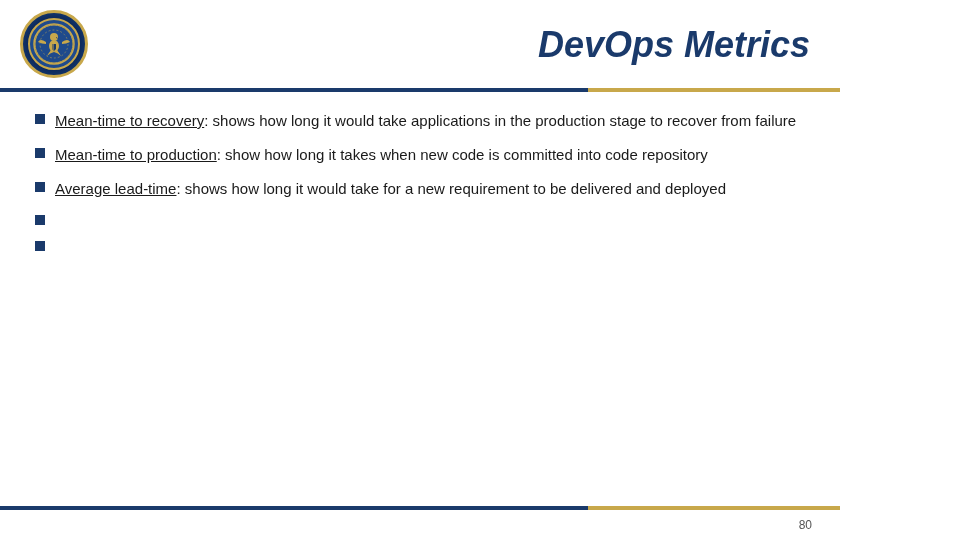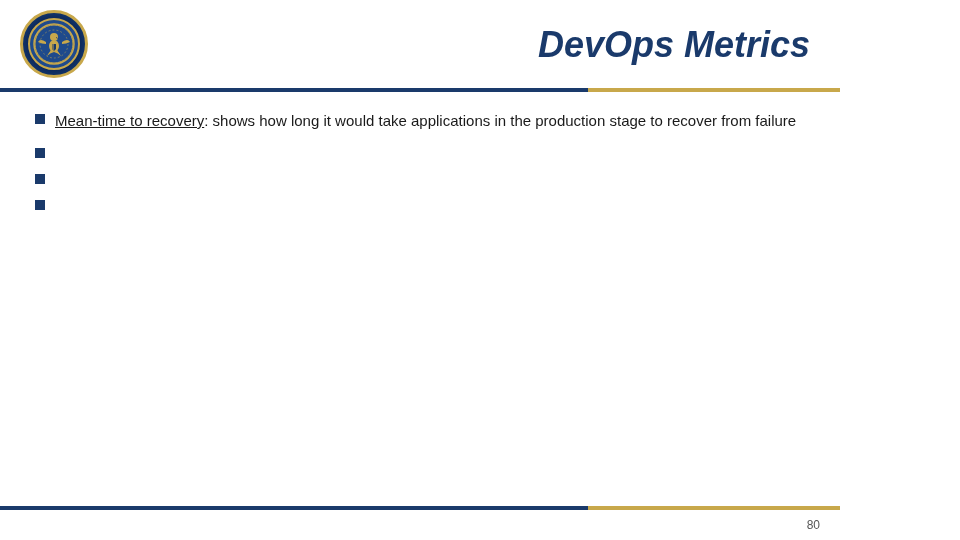--- a/index.html
+++ b/index.html
@@ -135,21 +135,21 @@
 
     .footer-text {
       font-size: 13px;
       letter-spacing: 3px;
       color: #1a3a6b;
       font-style: italic;
     }
 
     .footer-page-num {
       position: absolute;
-      right: 20px;
+      right: 28px;
       font-size: 12px;
       color: #555;
     }
   </style>
 </head>
 <body>
 
 <div class="page-container">
 
   <div class="header">
@@ -198,22 +198,31 @@
 
     <div class="bullet-item">
       <div class="bullet-square"></div>
       <div class="bullet-text">
         <span class="underline-term">Mean-time to recovery</span><span>:</span><span> shows how long it would take applications in the production stage to recover from failure</span>
       </div>
     </div>
 
     <div class="bullet-item">
       <div class="bullet-square"></div>
-    </div>
-
+      <div class="bullet-text">
+        <span class="underline-term">Mean-time to production</span><span>:</span><span> show how long it takes when new code is committed into code repository</span>
+      </div>
+    </div>
+
+    <div class="bullet-item">
+      <div class="bullet-square"></div>
+      <div class="bullet-text">
+        <span class="underline-term">Average lead-time</span><span>:</span><span> shows how long it would take for a new requirement to be delivered and deployed</span>
+      </div>
+    </div>
 
     <div class="bullet-item">
       <div class="bullet-square"></div>
     </div>
 
 
     <div class="bullet-item">
       <div class="bullet-square"></div>
     </div>
 

